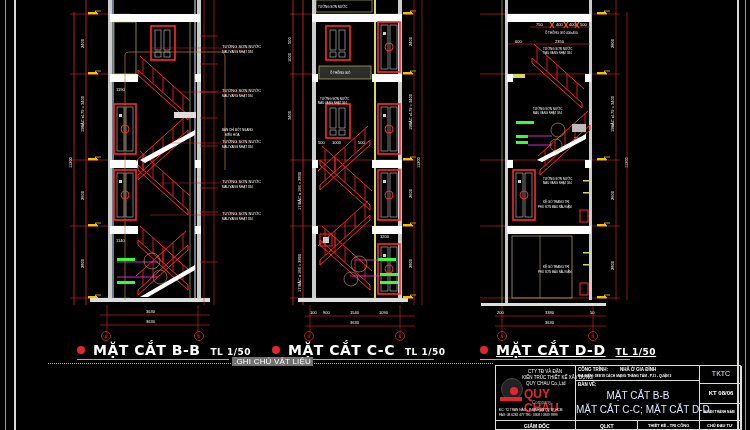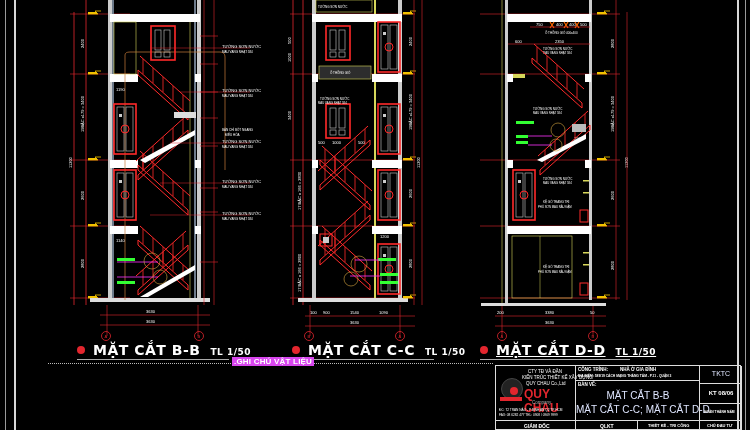--- a/index.html
+++ b/index.html
@@ -4,21 +4,21 @@
 <style>
   html,body{margin:0;padding:0;background:#000;}
   body{width:750px;height:430px;position:relative;overflow:hidden;font-family:"Liberation Sans",sans-serif;color:#fff;}
   .frame-v{position:absolute;top:0;bottom:0;width:2px;background:#d9d9d9;}
   svg{position:absolute;left:0;top:0;}
   .sec-title{position:absolute;font-family:"DejaVu Sans",sans-serif;font-weight:bold;font-size:14px;color:#fff;letter-spacing:0.5px;white-space:nowrap;}
   .sec-title .dot{display:inline-block;width:8px;height:8px;border-radius:50%;background:#e3262e;margin-right:8px;vertical-align:middle;position:relative;top:-1px;}
   .sec-title .scale{font-size:9px;margin-left:10px;}
   .sec-underline{position:absolute;height:1px;background:#aaa;}
   .notes-line{position:absolute;left:48px;top:363px;width:445px;border-top:1px dotted #bbb;}
-  .notes-label{position:absolute;left:232px;top:357px;font-size:8px;font-weight:bold;color:#fff;background:#d946ef;padding:0 2px;letter-spacing:0.2px;}
+  .notes-label{position:absolute;left:232px;top:357px;font-size:8px;font-weight:normal;color:#fff;background:#737373;padding:0 2px;letter-spacing:0.2px;}
   .tb{position:absolute;left:495px;top:365px;width:246px;height:65px;border:1px solid #ddd;box-sizing:border-box;}
   .tb .cell{position:absolute;border-right:1px solid #ddd;border-bottom:1px solid #ddd;box-sizing:border-box;}
   .tiny{font-size:4.5px;color:#fff;white-space:nowrap;position:absolute;}
   .small{font-size:5px;color:#fff;white-space:nowrap;position:absolute;font-weight:bold;}
   .logo-name{position:absolute;font-size:12px;font-weight:bold;color:#e3262e;}
   .big-tb{position:absolute;color:#dfe6ff;font-size:10px;white-space:nowrap;text-align:center;}
   .dim{font-size:4px;fill:#fff;font-family:"Liberation Sans",sans-serif;}
 </style>
 </head>
 <body>
@@ -364,21 +364,21 @@
     <circle cx="593" cy="336" r="4.5" fill="none" stroke="#e3262e" stroke-width="0.8"></circle>
       <text class="dim" x="591.5" y="337.5" style="fill:#e3262e">B</text>
   </g>
 </svg>
 
 <div class="sec-title" style="left:77px;top:342px;">
   <span class="dot"></span><span>MẶT CẮT B-B</span><span class="scale">TL 1/50</span>
 </div>
 <div class="sec-underline" style="left:77px;top:359px;width:152px;"></div>
 
-<div class="sec-title" style="left:292px;top:342px;">
+<div class="sec-title" style="left:272px;top:342px;">
   <span class="dot"></span><span>MẶT CẮT C-C</span><span class="scale">TL 1/50</span>
 </div>
 <div class="sec-underline" style="left:284px;top:359px;width:150px;"></div>
 
 <div class="sec-title" style="left:480px;top:342px;text-decoration:underline;">
   <span class="dot"></span><span>MẶT CẮT D-D</span><span class="scale">TL 1/50</span>
 </div>
 <div class="sec-underline" style="left:480px;top:359px;width:150px;"></div>
 
 <div class="notes-line"></div>

